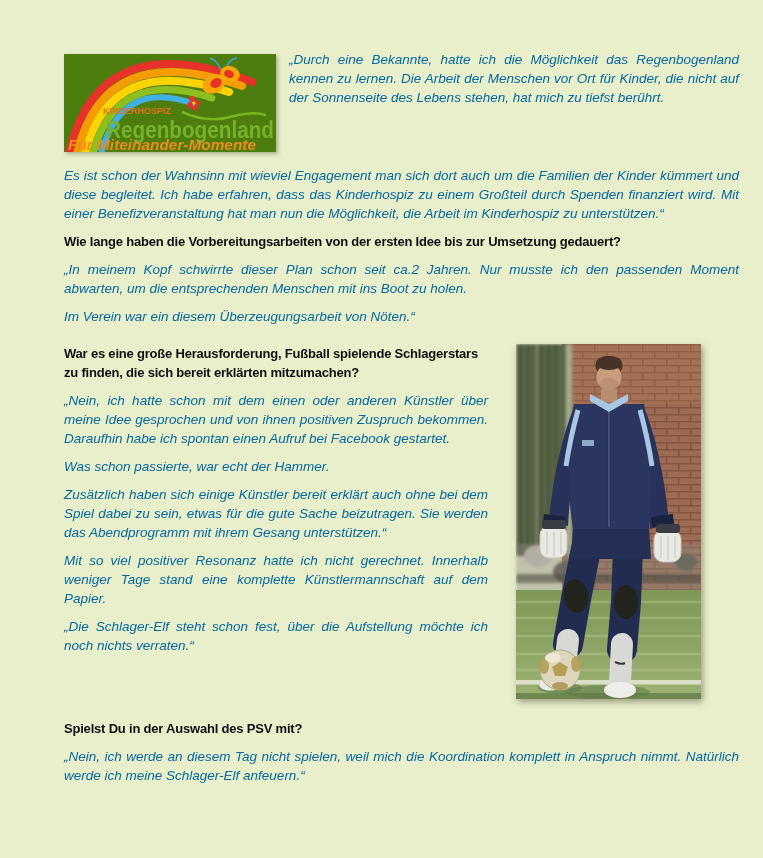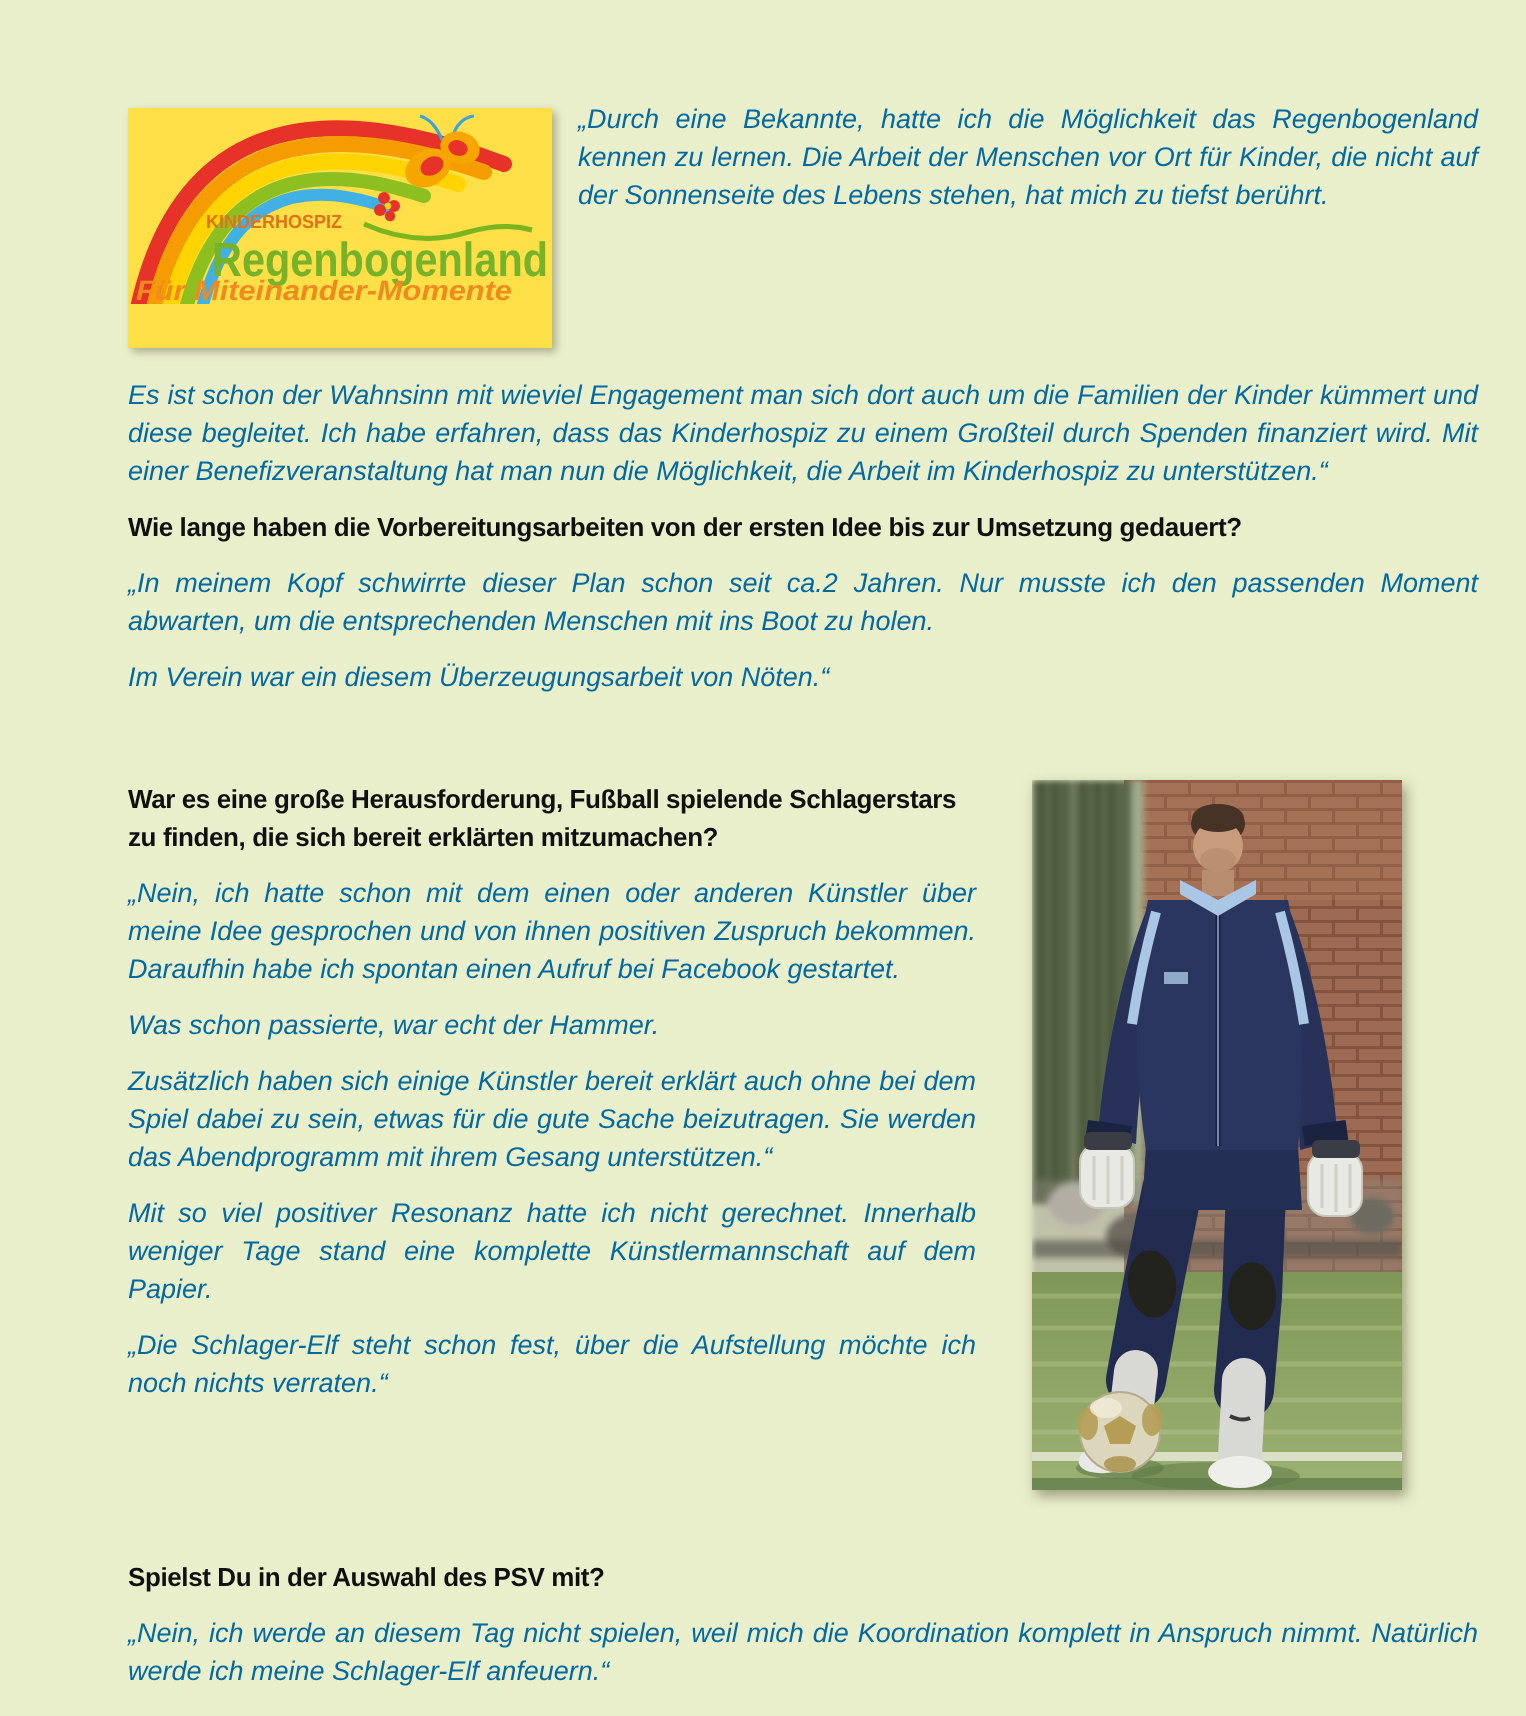--- a/index.html
+++ b/index.html
@@ -6,29 +6,29 @@
   .page{
     position:relative;width:763px;height:858px;box-sizing:border-box;
     padding:50px 24px 0 64px;background:#e9eecb;overflow:hidden;
     font-family:"Liberation Sans",sans-serif;color:#1e1e1e;
   }
   p{margin:0 0 9px;font-size:13.5px;line-height:19px;}
   .q{font-weight:bold;font-size:13px;letter-spacing:-0.2px;color:#101010;font-style:normal;}
   .a{font-style:italic;color:#0369a1;}
   .just{text-align:justify;}
   .header-row{display:flex;gap:13px;margin-bottom:14px;}
-  .logo-box{flex:none;width:212px;height:120px;margin-top:4px;background:#fde047;
+  .logo-box{flex:none;width:212px;height:98px;margin-top:4px;background:#4d7c0f;
             box-shadow:2px 2px 4px rgba(100,100,70,.45);}
   .logo-box svg{display:block;}
   .header-text{flex:1;min-width:0;}
-  .two-col{display:flex;gap:28px;margin-top:42px;}
+  .two-col{display:flex;gap:28px;margin-top:18px;}
   .col-text{flex:none;width:424px;}
   .photo-box{flex:none;width:185px;height:355px;box-shadow:2px 3px 6px rgba(80,80,50,.5);}
   .photo-box svg{display:block;}
-  .q5wrap{margin-top:34px;}
+  .q5wrap{margin-top:20px;}
   .last{margin-bottom:0;}
 </style>
 </head>
 <body>
 
 <div class="page">
 
   <div class="header-row">
     <div class="logo-box">
       <svg width="212" height="98" viewBox="0 0 212 98">

